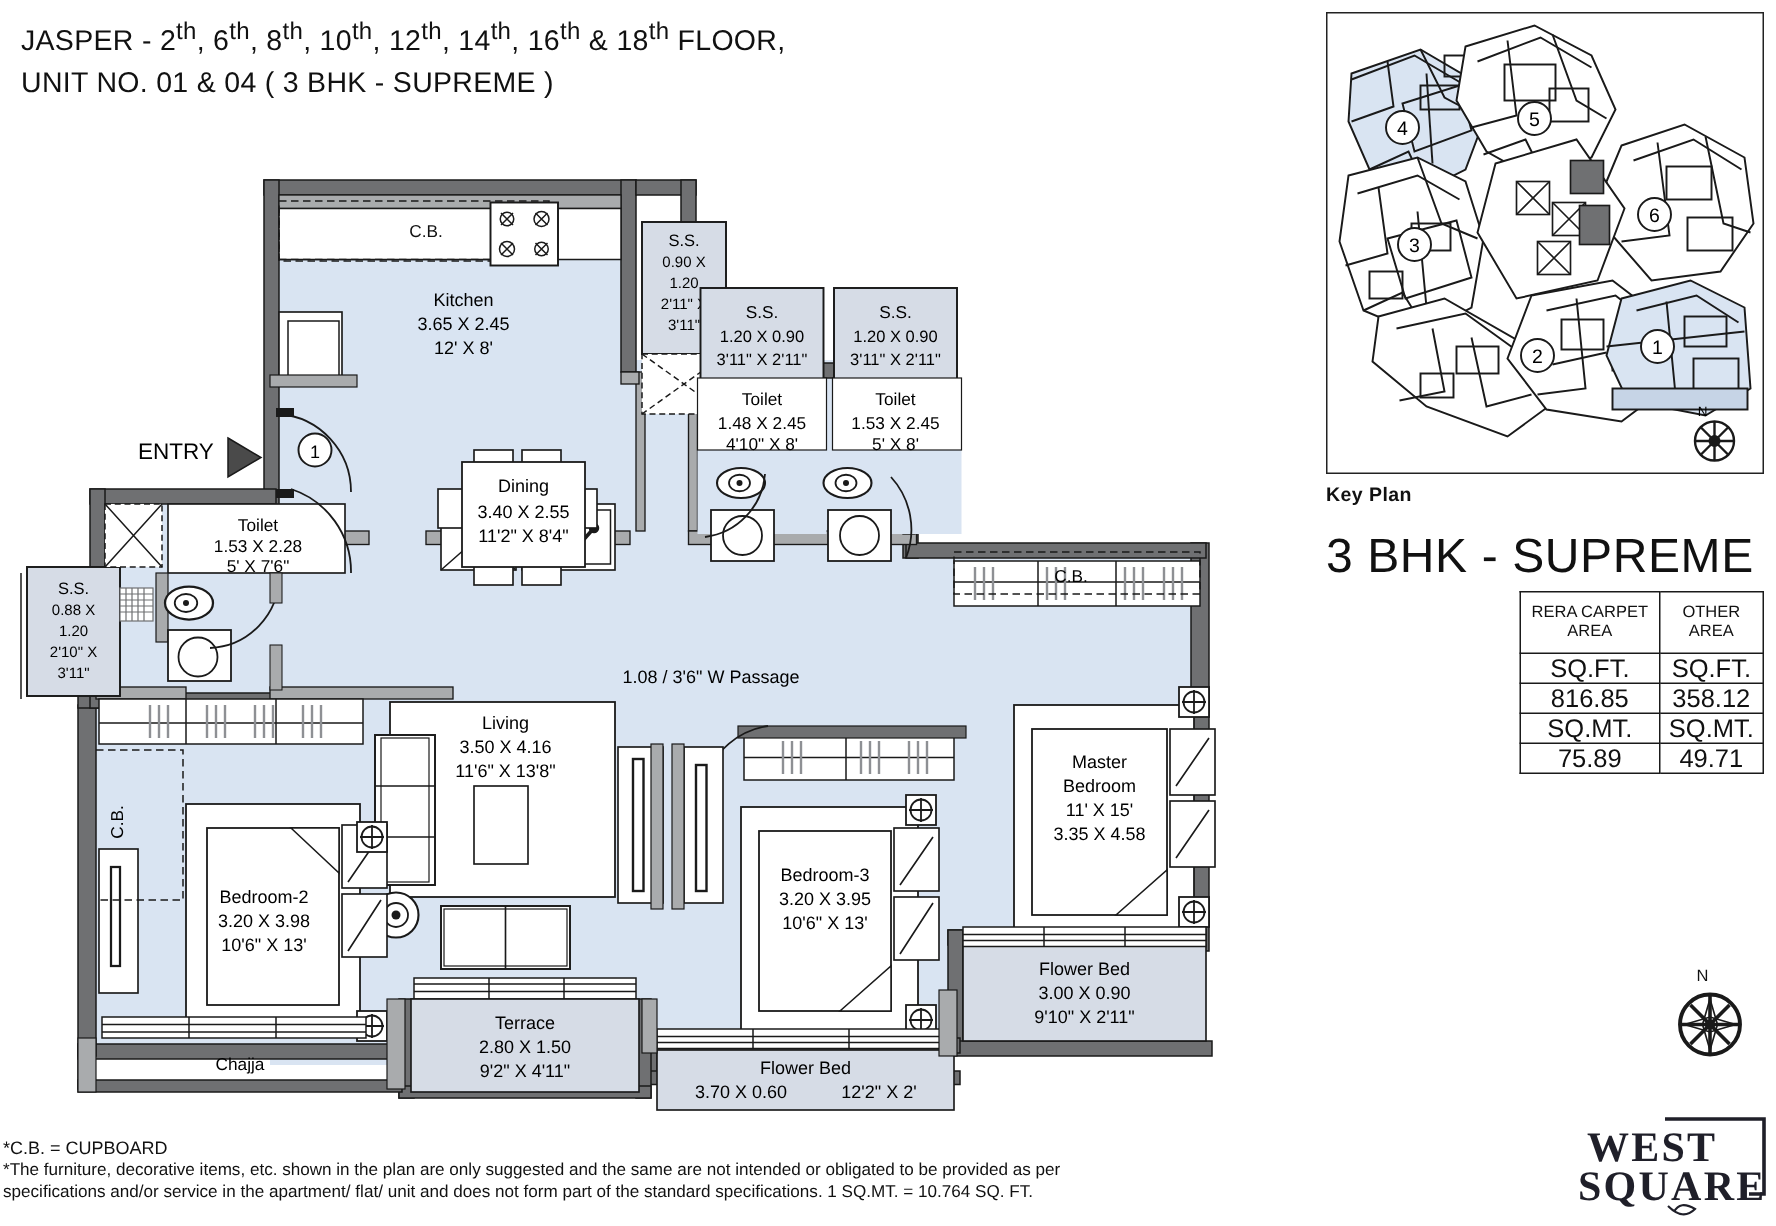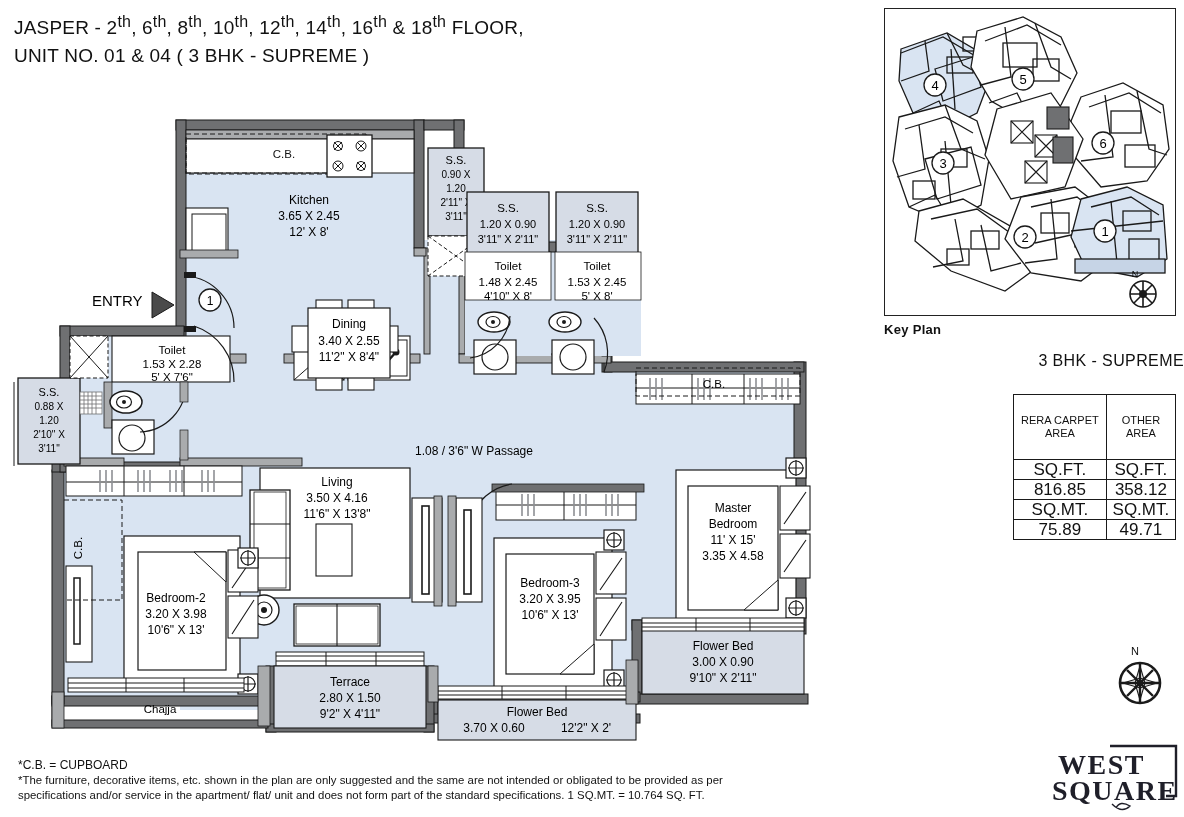--- a/index.html
+++ b/index.html
@@ -14,32 +14,32 @@
   #title-block{left:14px;top:14px;width:700px;font-size:19px;line-height:28px;letter-spacing:.2px;}
   #title-block sup{font-size:16px;vertical-align:super;line-height:0;}
 
   
   #plan-wrap{left:4px;top:100px;width:860px;height:660px;}
   svg{display:block;}
 
   
   #keyplan-box{left:884px;top:8px;width:292px;height:308px;border:1.5px solid #222;background:#fff;box-sizing:border-box;}
   #keyplan-label{left:884px;top:322px;width:292px;text-align:left;font-size:13px;font-weight:bold;letter-spacing:.3px;}
-  #unit-type{left:884px;top:352px;width:300px;text-align:right;font-size:16px;letter-spacing:.4px;}
+  #unit-type{left:884px;top:352px;width:300px;text-align:left;font-size:32px;letter-spacing:.4px;}
   #area-table{left:1013px;top:394px;width:163px;}
   table.area{border-collapse:collapse;width:163px;background:#fff;}
   table.area td{border:1px solid #1a1a1a;text-align:center;font-size:17px;padding:3px 2px;line-height:13px;}
-  table.area td.hd{padding:19px 2px;font-size:11px;}
+  table.area td.hd{padding:7px 2px;font-size:11px;}
   
   #north-rose{left:1117px;top:660px;width:46px;height:46px;}
   #north-letter{left:1131px;top:645px;font-size:11px;}
   #logo-block{left:1050px;top:740px;width:134px;height:70px;}
 
   
-  #footer{left:2px;top:758px;width:800px;font-size:11.4px;line-height:15px;color:#111;margin-left:16px;}
+  #footer{left:2px;top:758px;width:800px;font-size:11.4px;line-height:15px;color:#111;}
   #footer .l1{font-size:12px;}
 </style>
 </head>
 <body>
 
 <div class="abs" id="title-block">
   <div>
     <span>JASPER - 2</span><sup>th</sup><span>, 6</span><sup>th</sup><span>, 8</span><sup>th</sup><span>, 10</span><sup>th</sup><span>, 12</span><sup>th</sup><span>, 14</span><sup>th</sup><span>, 16</span><sup>th</sup><span> &amp; 18</span><sup>th</sup><span> FLOOR,</span>
   </div>
   <div>UNIT NO. 01 &amp; 04 ( 3 BHK - SUPREME )</div>

